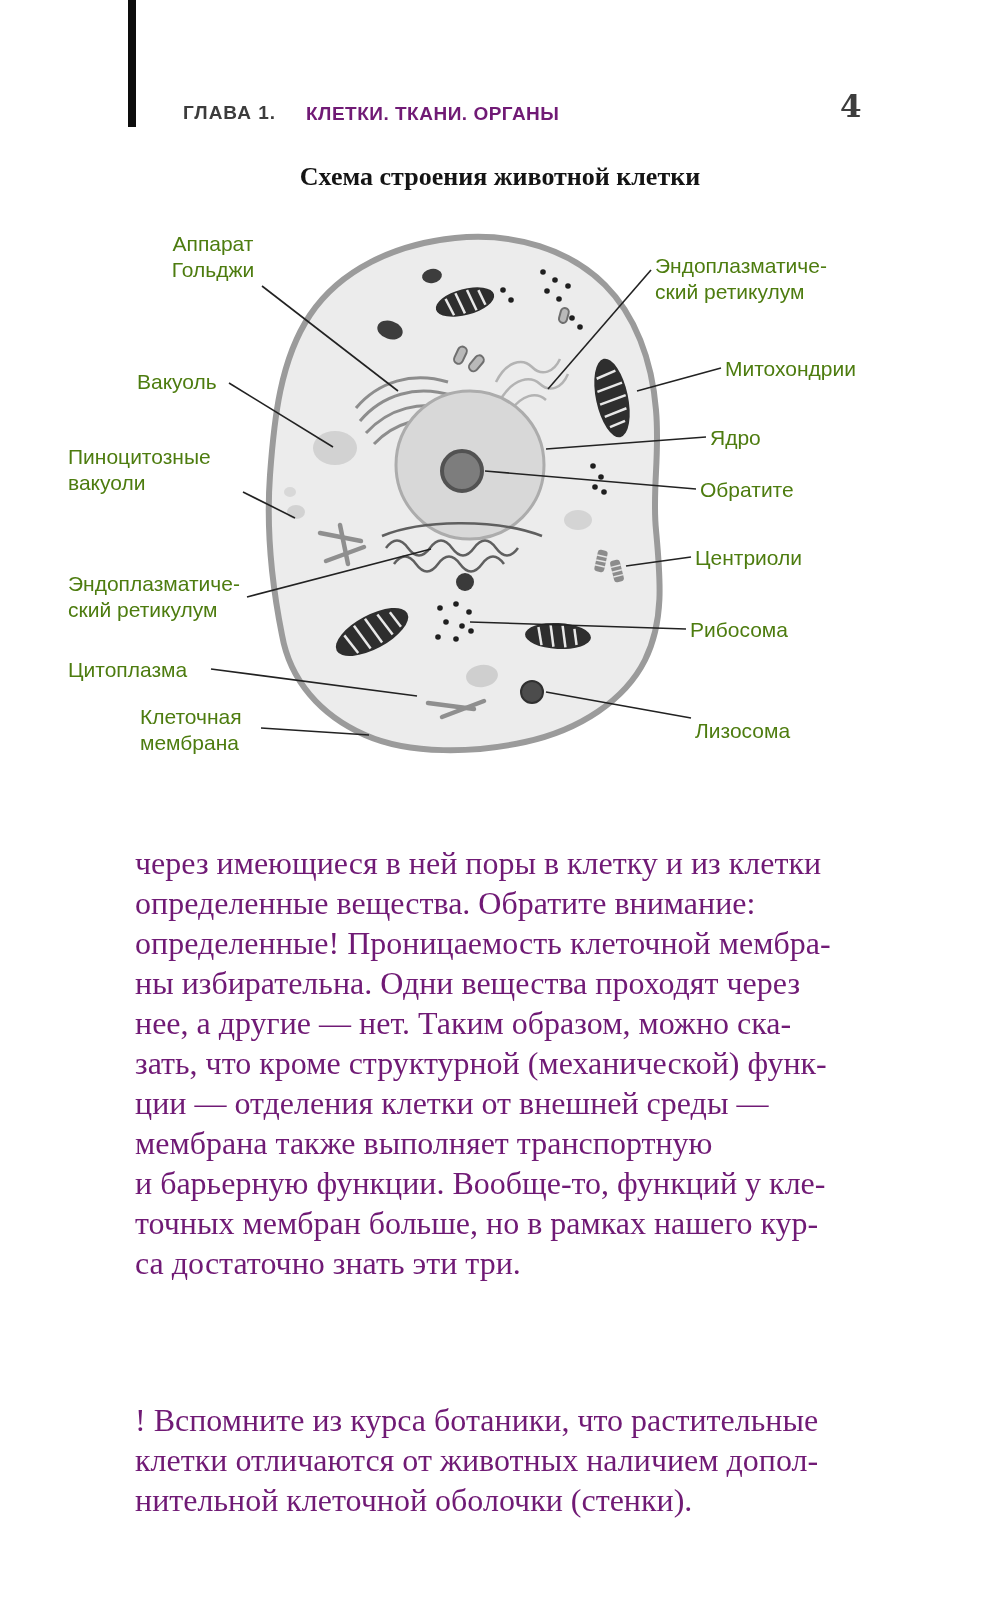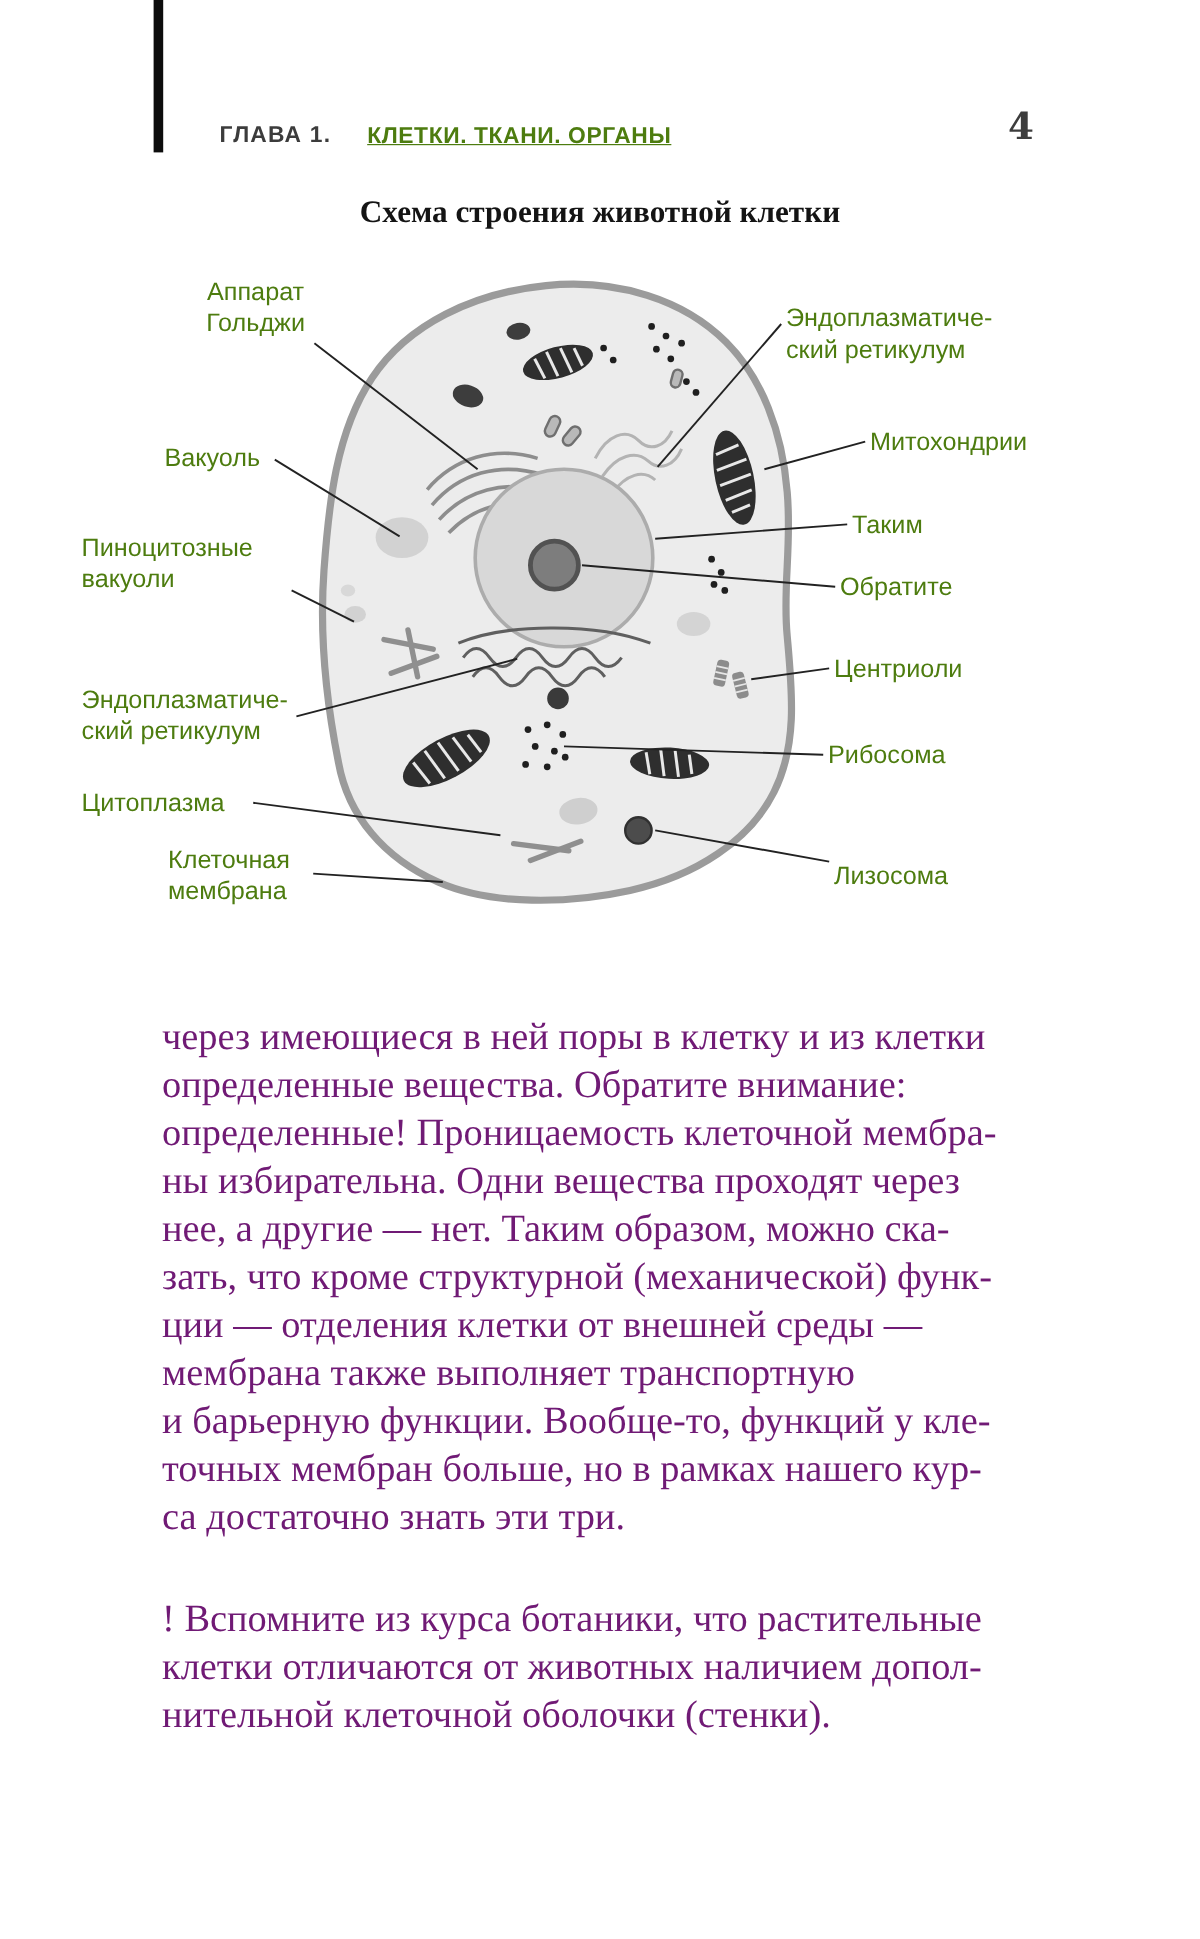--- a/index.html
+++ b/index.html
@@ -14,21 +14,21 @@
   }
   .spine-bar{
     position:absolute;left:128px;top:0;width:8px;height:127px;background:#0d0d0d;
   }
   .hdr-chapter{
     position:absolute;left:183px;top:102px;
     font-size:19px;font-weight:700;letter-spacing:1px;color:#3c3c3c;
   }
   .hdr-section{
     position:absolute;left:306px;top:103px;
-    font-size:19px;font-weight:700;letter-spacing:0.5px;color:#4d7c0f;text-decoration:underline;
+    font-size:19px;font-weight:700;letter-spacing:0.5px;color:#701a75;
   }
   .page-number{
     position:absolute;left:840px;top:88px;
     font-family:"DejaVu Serif",serif;font-size:31px;font-weight:700;color:#3d3d3d;
   }
   .fig-title{
     position:absolute;left:0;right:0;top:162px;text-align:center;
     font-family:Liberation Serif, serif;font-size:26px;font-weight:700;color:#141414;
   }
   .lbl{
@@ -42,21 +42,21 @@
     position:absolute;left:0;top:0;width:1000px;height:1616px;
     pointer-events:none;
   }
   .body-par{
     position:absolute;left:135px;width:745px;
     font-family:Liberation Serif, serif;
     font-size:32px;line-height:40px;color:#701a75;
     white-space:pre-line;
   }
   .par-1{top:843px;}
-  .par-2{top:1328px;}
+  .par-2{top:1400px;}
 </style>
 </head>
 <body>
 
 <div class="page">
 
   <div class="spine-bar"></div>
 
   <div class="hdr-chapter">ГЛАВА 1.</div>
   <div class="hdr-section">КЛЕТКИ. ТКАНИ. ОРГАНЫ</div>
@@ -205,21 +205,21 @@
 вакуоли</div>
   <div class="lbl" style="left:68px;top:571px">Эндоплазматиче-
 ский ретикулум</div>
   <div class="lbl" style="left:68px;top:657px">Цитоплазма</div>
   <div class="lbl" style="left:140px;top:704px">Клеточная
 мембрана</div>
 
   <div class="lbl" style="left:655px;top:253px">Эндоплазматиче-
 ский ретикулум</div>
   <div class="lbl" style="left:725px;top:356px">Митохондрии</div>
-  <div class="lbl" style="left:710px;top:425px">Таким</div>
+  <div class="lbl" style="left:710px;top:425px">Ядро</div>
   <div class="lbl" style="left:700px;top:477px">Обратите</div>
   <div class="lbl" style="left:695px;top:545px">Центриоли</div>
   <div class="lbl" style="left:690px;top:617px">Рибосома</div>
   <div class="lbl" style="left:695px;top:718px">Лизосома</div>
 
   <svg class="connectors" width="1000" height="1616" viewBox="0 0 1000 1616">
     <g stroke="#222222" stroke-width="1.6">
       <line x1="262" y1="286" x2="398" y2="391"></line>
       <line x1="229" y1="383" x2="333" y2="447"></line>
       <line x1="243" y1="492" x2="295" y2="518"></line>

